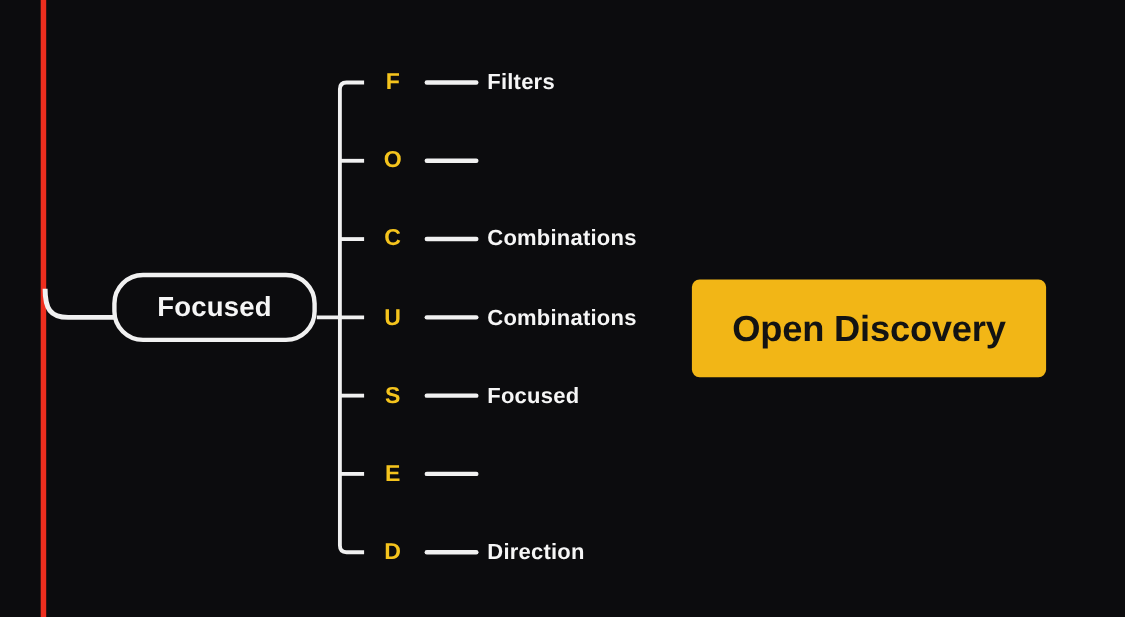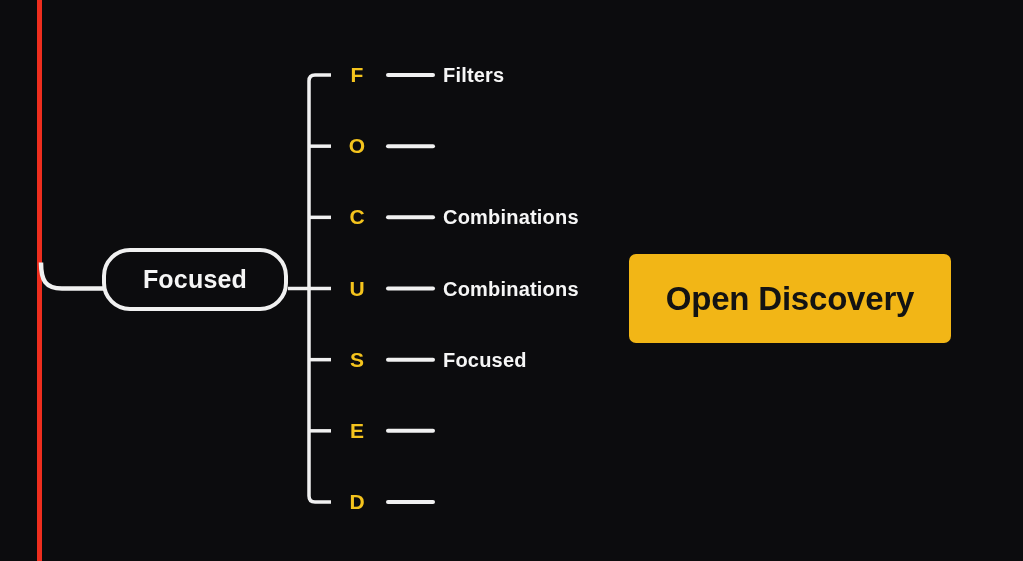--- a/index.html
+++ b/index.html
@@ -143,20 +143,21 @@
       </div>
       <div class="row" style="top: 344.667px;">
         <span class="letter">S</span>
         <span class="label">Focused</span>
       </div>
       <div class="row" style="top: 415.833px;">
         <span class="letter">E</span>
       </div>
       <div class="row" style="top: 487px;">
         <span class="letter">D</span>
+        <span class="label">Direction</span>
       </div>
     </div>
 
   <div class="note-node">
     <span>Open Discovery</span>
   </div>
 
 </div>
 
 </body></html>

